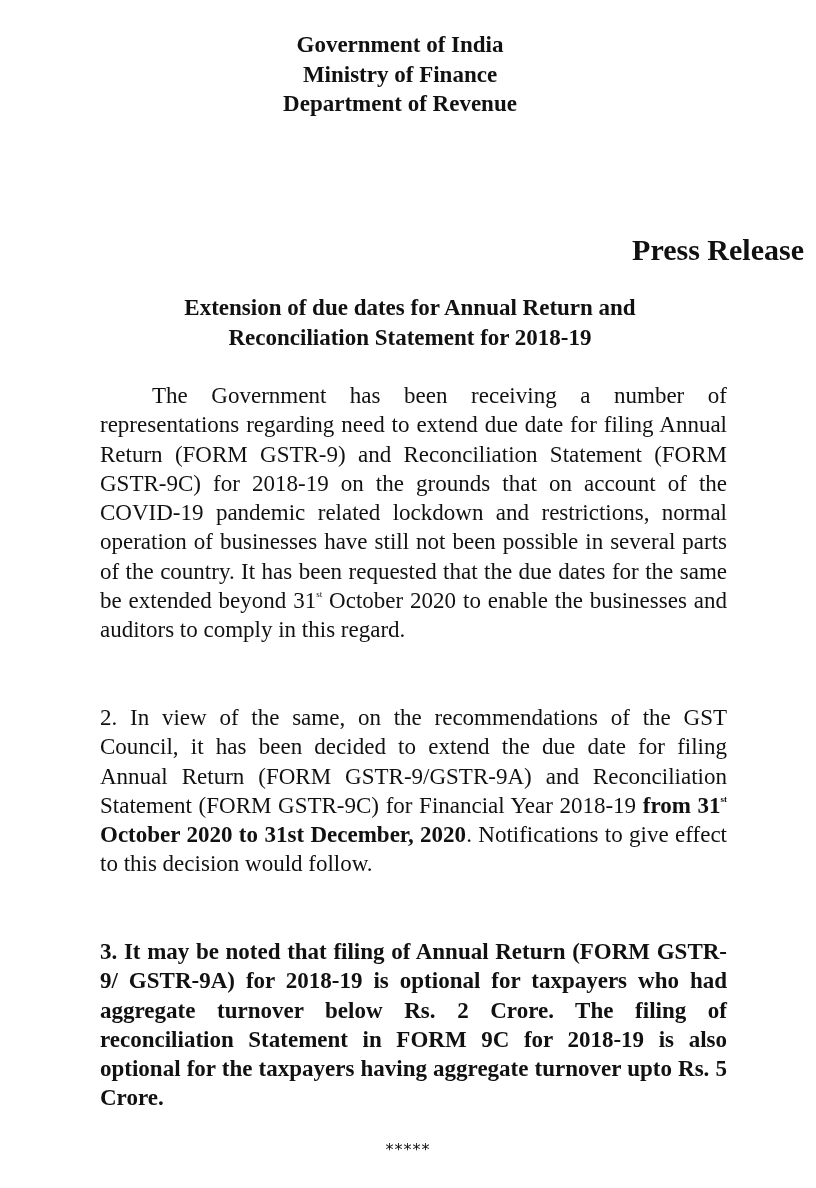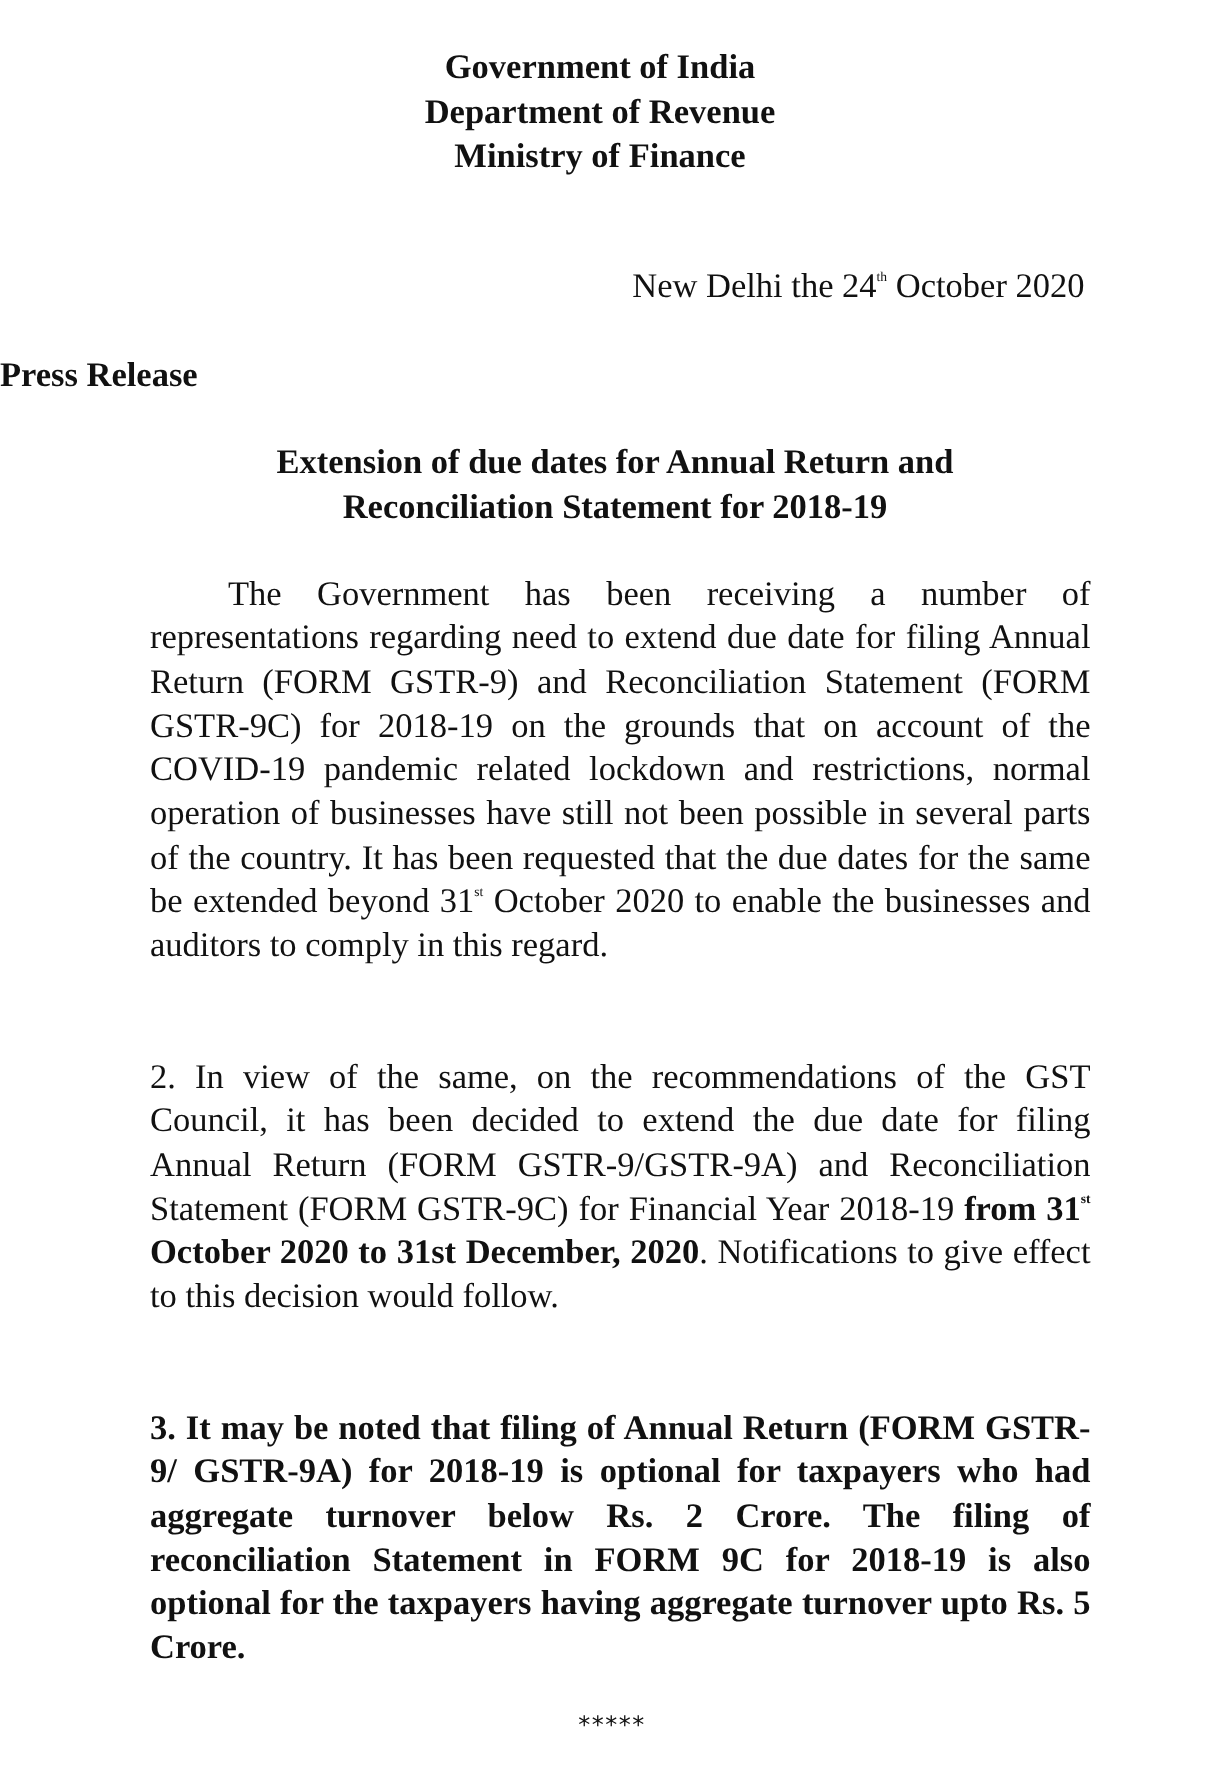--- a/index.html
+++ b/index.html
@@ -13,22 +13,22 @@
     position: absolute; top: 30px; left: 0; width: 720px;
     text-align: center; font-weight: bold; font-size: 23px; line-height: 29.5px; margin-left: 40px;
   }
   .header div { margin: 0; }
   .dateline {
     position: absolute; top: 176px; right: 93px;
     font-size: 23px; line-height: 30px;
   }
   .sup { font-size: 9px; vertical-align: 11px; line-height: 0; }
   .press {
-    position: absolute; top: 235px; left: 0; width: 804px; text-align: left;
-    font-weight: bold; font-size: 23px; line-height: 30px;
+    position: absolute; top: 235px; left: 0; width: 804px; text-align: right;
+    font-weight: bold; font-size: 30px; line-height: 30px;
   }
   .subject {
     position: absolute; top: 293px; left: 0; width: 820px; text-align: center;
     font-weight: bold; font-size: 23px; line-height: 29.5px;
   }
   .para {
     position: absolute; left: 100px; width: 627px;
     font-size: 23px; line-height: 29.3px; text-align: justify;
     text-align-last: left;
   }
@@ -41,25 +41,24 @@
     font-family: "DejaVu Sans", sans-serif; font-size: 16px; letter-spacing: 1px;
   }
 </style>
 </head>
 <body>
 
 <div class="page">
 
   <div class="header">
     <div>Government of India</div>
+    <div>Ministry of Finance</div>
     <div>Department of Revenue</div>
-    <div>Ministry of Finance</div>
   </div>
 
-  <div class="dateline"><span>New Delhi the 24</span><span class="sup">th</span><span> October 2020</span></div>
 
   <div class="press">Press Release</div>
 
   <div class="subject">
     <div>Extension of due dates for Annual Return and</div>
     <div>Reconciliation Statement for 2018-19</div>
   </div>
 
   <div class="para p1"><span>The Government has been receiving a number of representations regarding need to extend due date for filing Annual Return (FORM GSTR-9) and Reconciliation Statement (FORM GSTR-9C) for 2018-19 on the grounds that on account of the COVID-19 pandemic related lockdown and restrictions, normal operation of businesses have still not been possible in several parts of the country. It has been requested that the due dates for the same be extended beyond 31</span><span class="sup">st</span><span> October 2020 to enable the businesses and auditors to comply in this regard.</span></div>
 

